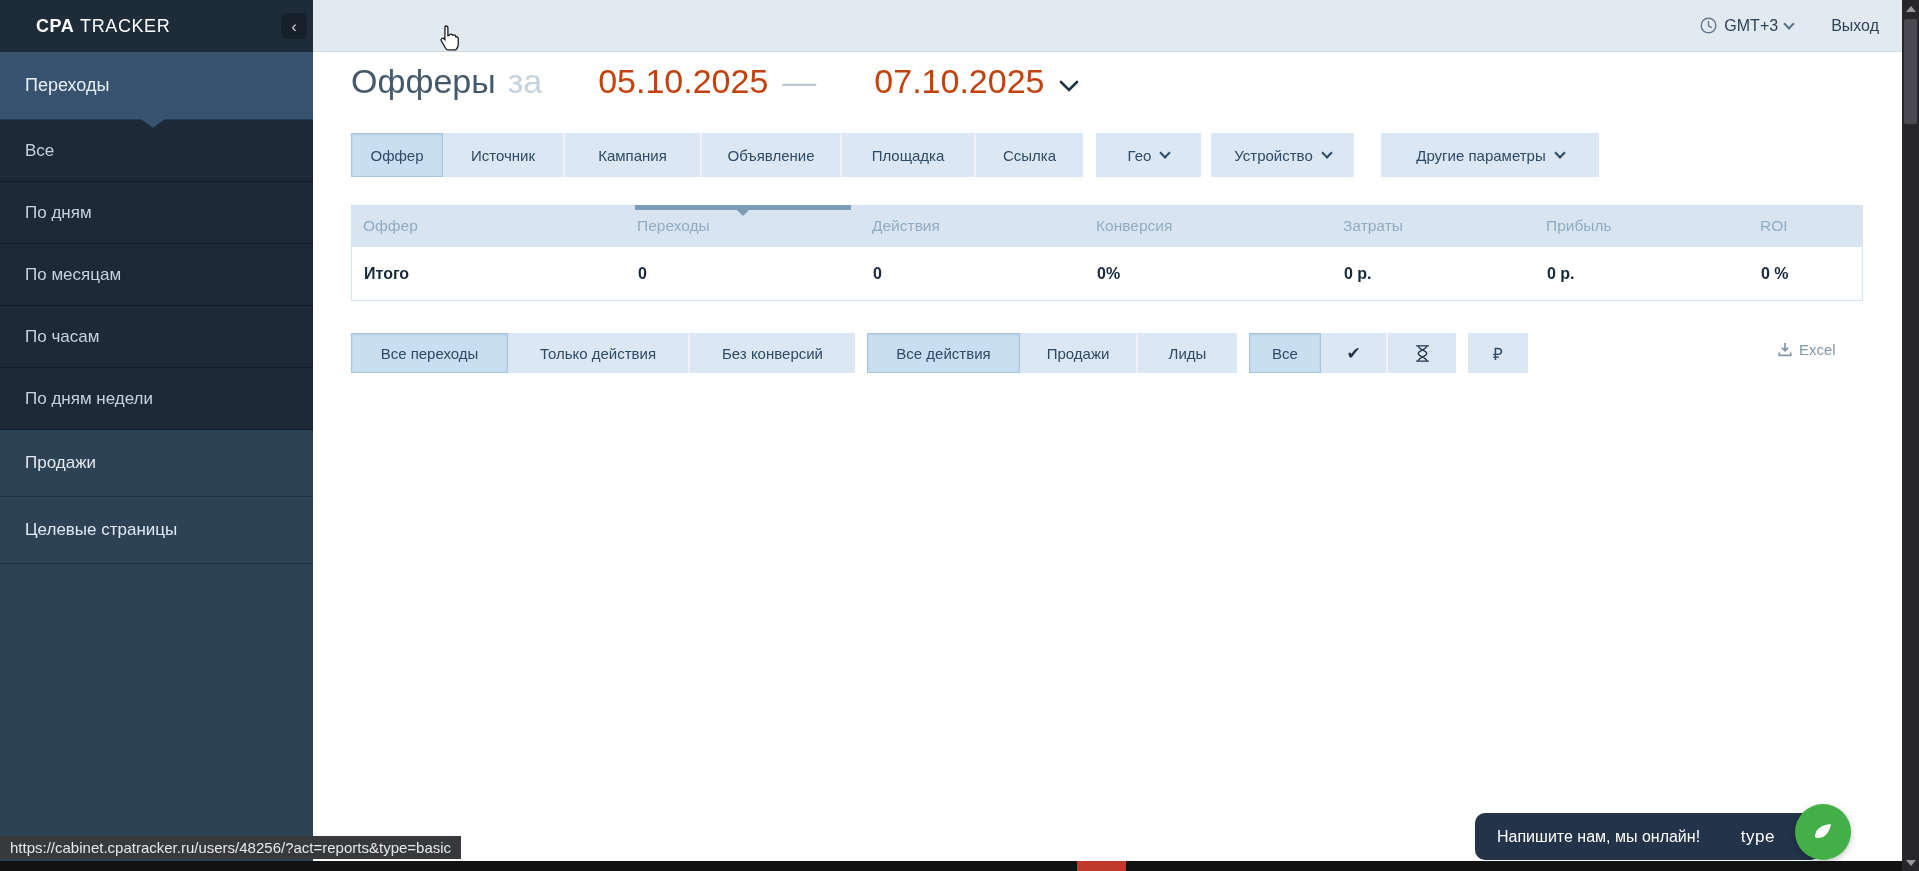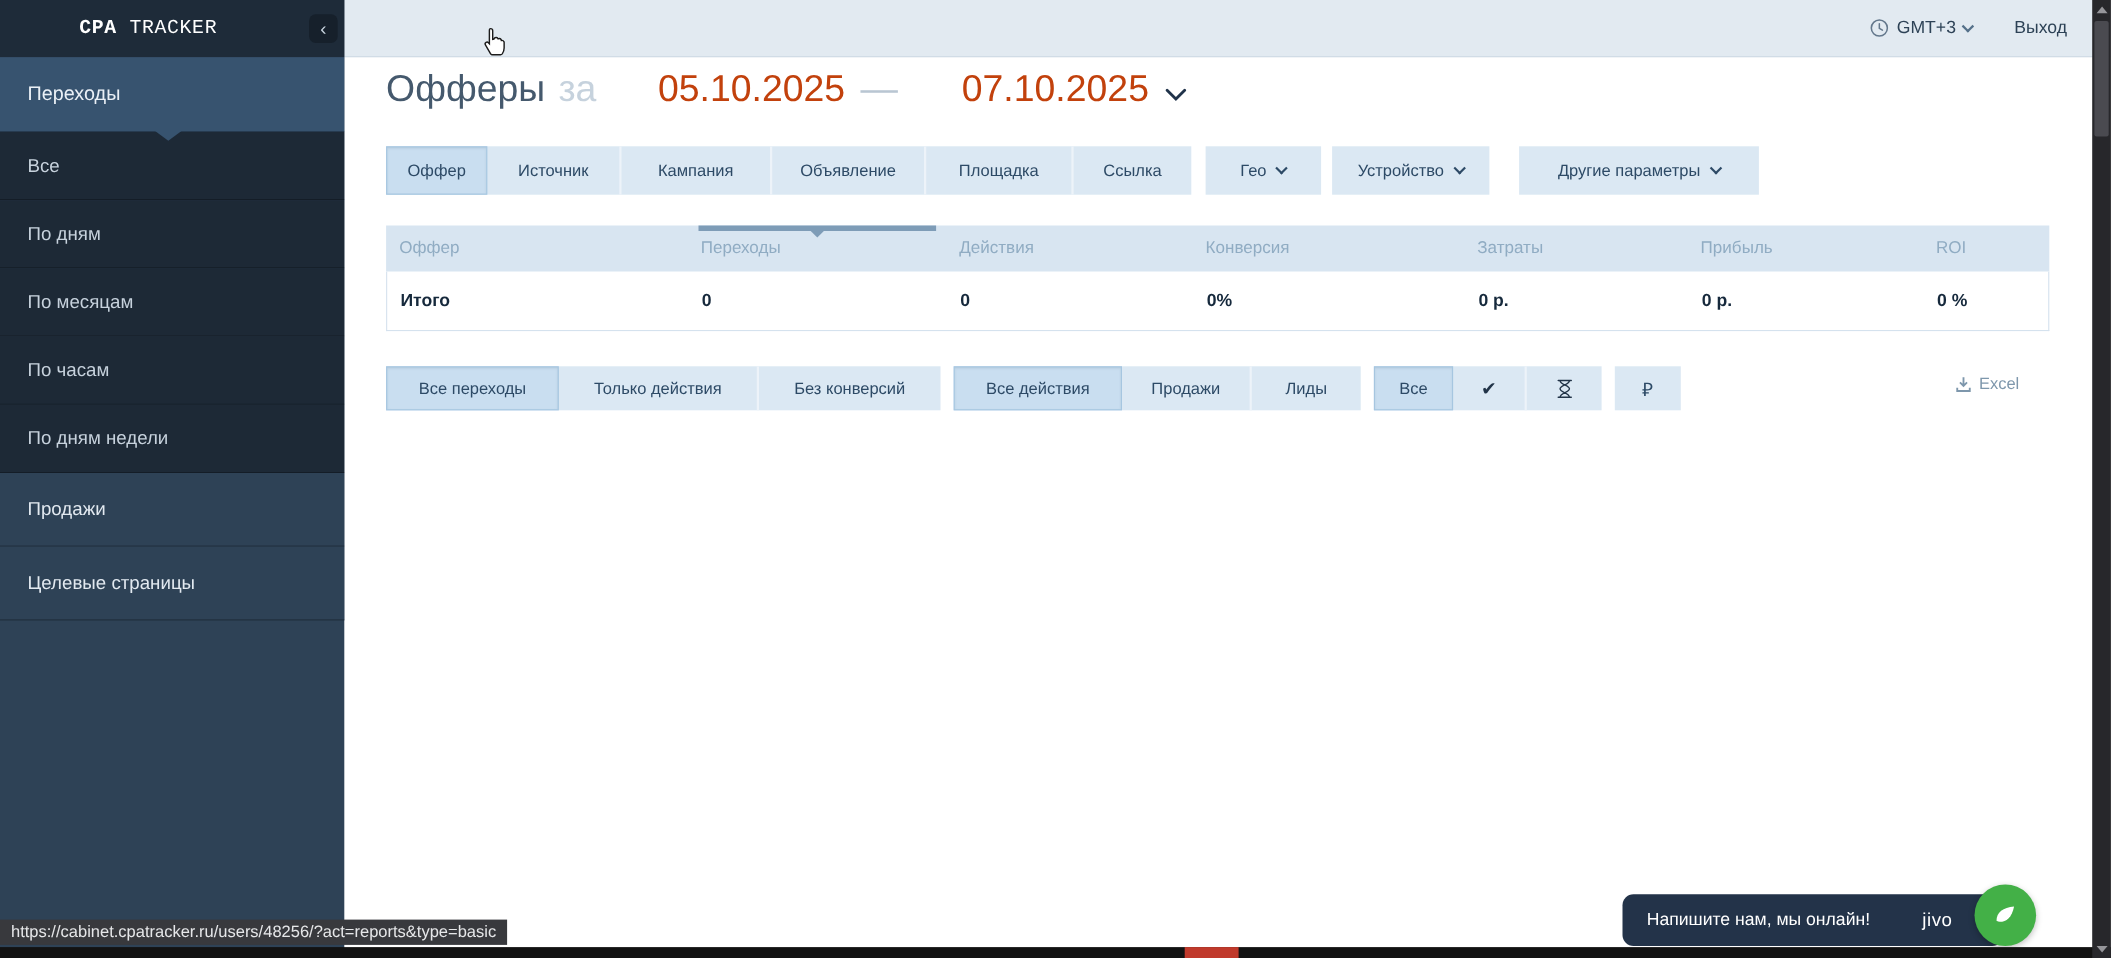--- a/index.html
+++ b/index.html
@@ -6,21 +6,21 @@
   html,body { background:#9aa0a6; }
   .screen {
     position:relative; width:1919px; height:871px; overflow:hidden;
     background:#ffffff; font-family:"Liberation Sans", sans-serif;
     -webkit-font-smoothing:antialiased;
   }
 
   
   .sidebar { position:absolute; left:0; top:0; width:313px; height:862px; background:#2e4256; z-index:3; }
   .sidebar-header { height:52px; background:#1e2b39; display:flex; align-items:center; position:relative; }
-  .brand { padding-left:72px; color:#ffffff; font-size:18px; letter-spacing:.6px; white-space:nowrap;font-family:Liberation Mono, monospace; }
+  .brand { padding-left:36px; color:#ffffff; font-size:18px; letter-spacing:.6px; white-space:nowrap; }
   .brand b { font-weight:bold; }
   .collapse-btn { position:absolute; right:6px; top:13px; width:26px; height:26px; background:#16202b;
     border-radius:6px; color:#c6d1dc; display:flex; align-items:center; justify-content:center;
     font-size:17px; line-height:1; cursor:pointer; }
   .side-item { display:flex; align-items:center; padding-left:25px; font-size:17px;
     border-bottom:1px solid rgba(0,0,0,.28); cursor:pointer; position:relative; }
   .si-active { height:68px; background:#37536f; color:#eaf0f6; font-size:18px; }
   .si-active::after { content:""; position:absolute; left:141px; bottom:-9px; z-index:5;
     border-left:12px solid transparent; border-right:12px solid transparent; border-top:9px solid #37536f; }
   .si-sub { height:62px; background:#1d2936; color:#c7d2dd; }
@@ -255,21 +255,21 @@
   <div class="excel">
     <svg width="14" height="15" viewBox="0 0 14 15">
       <path d="M7 1v7.2M3.8 5.6 7 8.8l3.2-3.2" fill="none" stroke="#7e97ac" stroke-width="1.7"></path>
       <path d="M1.3 10.4v3h11.4v-3" fill="none" stroke="#7e97ac" stroke-width="1.7"></path>
     </svg>
     <span>Excel</span>
   </div>
 
   <div class="chat-pill">
     <span class="chat-msg">Напишите нам, мы онлайн!</span>
-    <span class="jivo">jivo</span>
+    <span class="jivo">type</span>
   </div>
   <div class="chat-bubble">
     <svg width="26" height="26" viewBox="0 0 26 26">
       <path d="M5 18c0-8 6-12 16-13-2 10-7 14-13 14-1 0-2-.3-3-1z" fill="#ffffff"></path>
     </svg>
   </div>
 
   <div class="status-tip">https://cabinet.cpatracker.ru/users/48256/?act=reports&amp;type=basic</div>
 
   <div class="bottom-strip">

